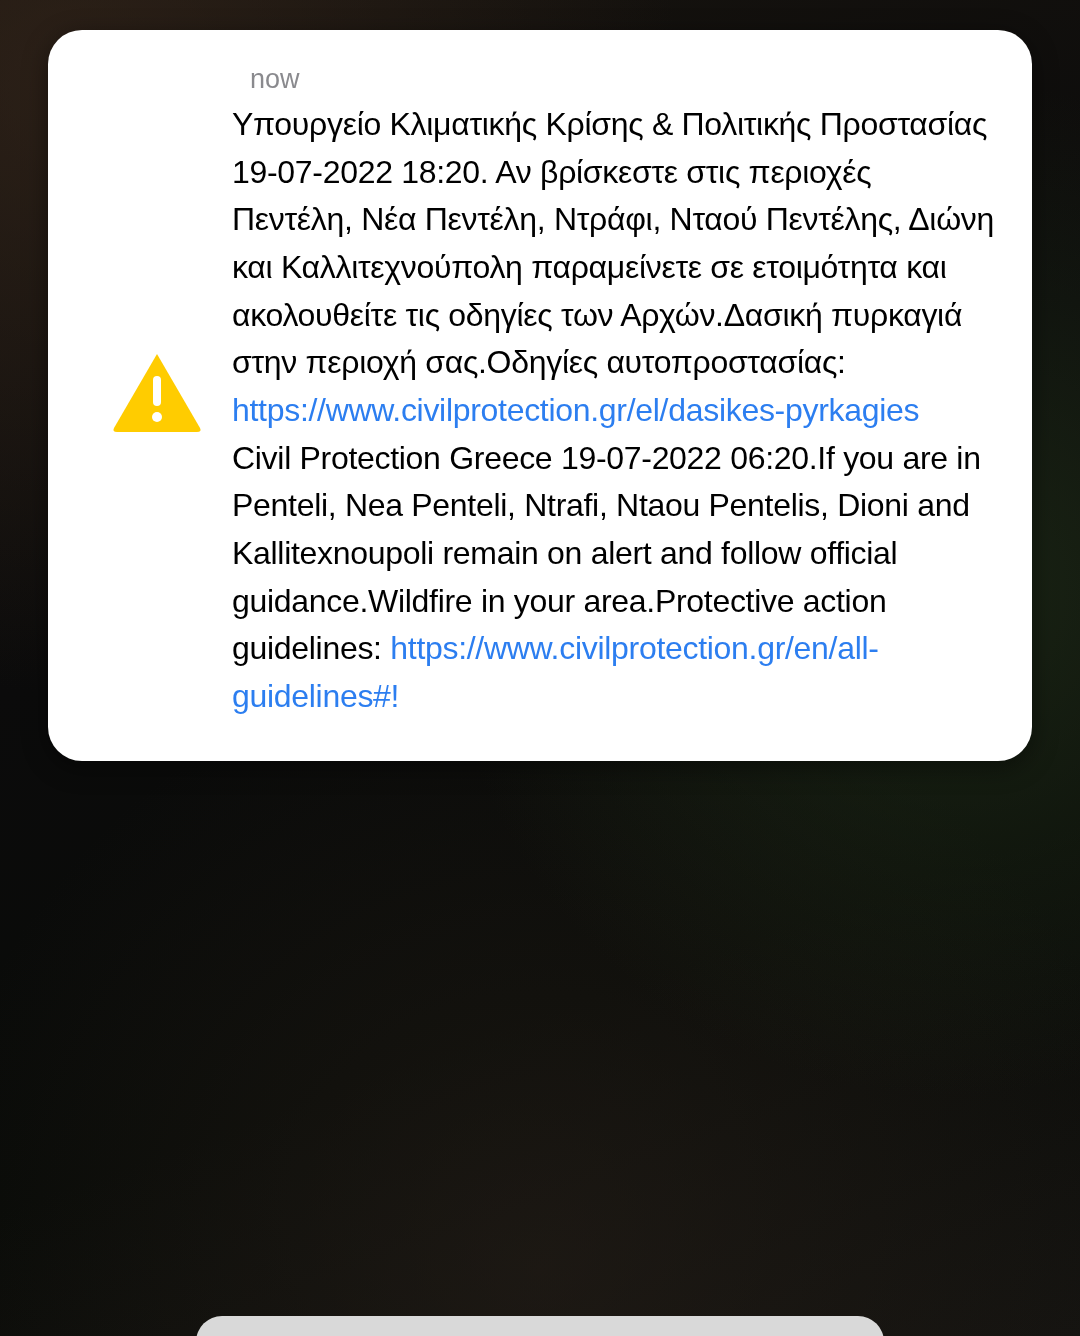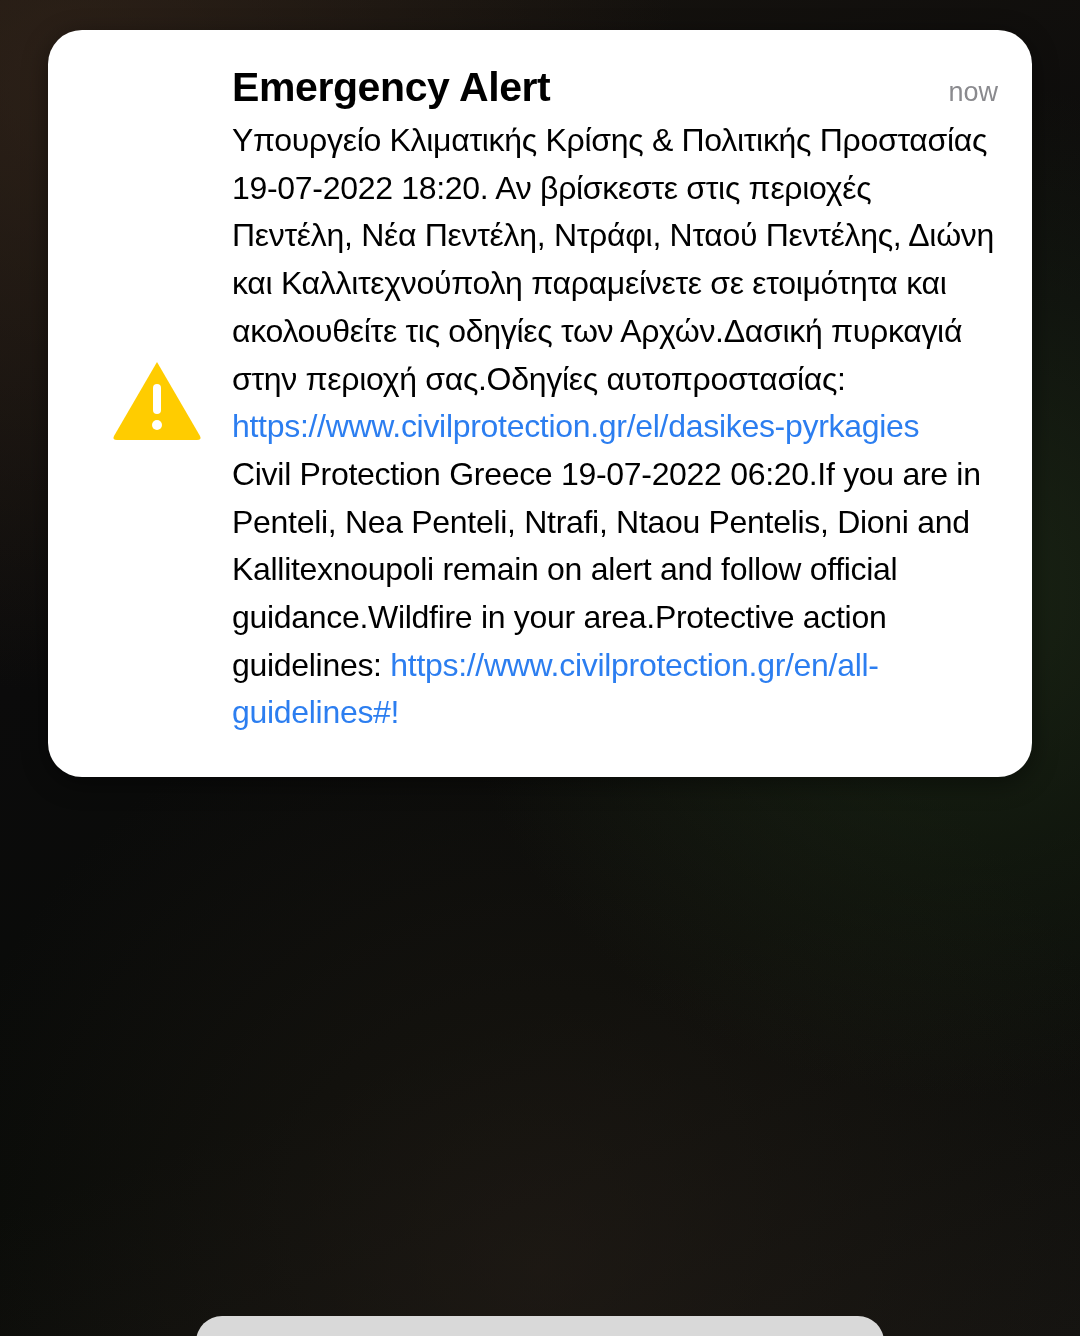--- a/index.html
+++ b/index.html
@@ -116,21 +116,20 @@
       <svg id="warning-icon" viewBox="0 0 92 84">
         <path d="M46 4 L89 78 Q91 82 86 82 L6 82 Q1 82 3 78 Z" fill="#ffcc00"></path>
         <rect x="42" y="26" width="8" height="30" rx="4" fill="#ffffff"></rect>
         <circle cx="46" cy="67" r="5" fill="#ffffff"></circle>
       </svg>
     </div>
 
     <div id="content-col">
 
       <div id="header-row">
-        <div id="alert-title">Emergency Alert</div>
         <div id="alert-time">now</div>
       </div>
 
       <div id="alert-body">
         <span>Υπουργείο Κλιματικής Κρίσης &amp; Πολιτικής Προστασίας 19-07-2022 18:20. Αν βρίσκεστε στις περιοχές Πεντέλη, Νέα Πεντέλη, Ντράφι, Νταού Πεντέλης, Διώνη και Καλλιτεχνούπολη παραμείνετε σε ετοιμότητα και ακολουθείτε τις οδηγίες των Αρχών.Δασική πυρκαγιά στην περιοχή σας.Οδηγίες αυτοπροστασίας: </span><span class="link">https://www.civilprotection.gr/el/dasikes-pyrkagies</span>
         <br>
         <span>Civil Protection Greece 19-07-2022 06:20.If you are in Penteli, Nea Penteli, Ntrafi, Ntaou Pentelis, Dioni and Kallitexnoupoli remain on alert and follow official guidance.Wildfire in your area.Protective action guidelines: </span><span class="link">https://www.civilprotection.gr/en/all-guidelines#</span><span class="link">!</span>
       </div>
 
     </div>

